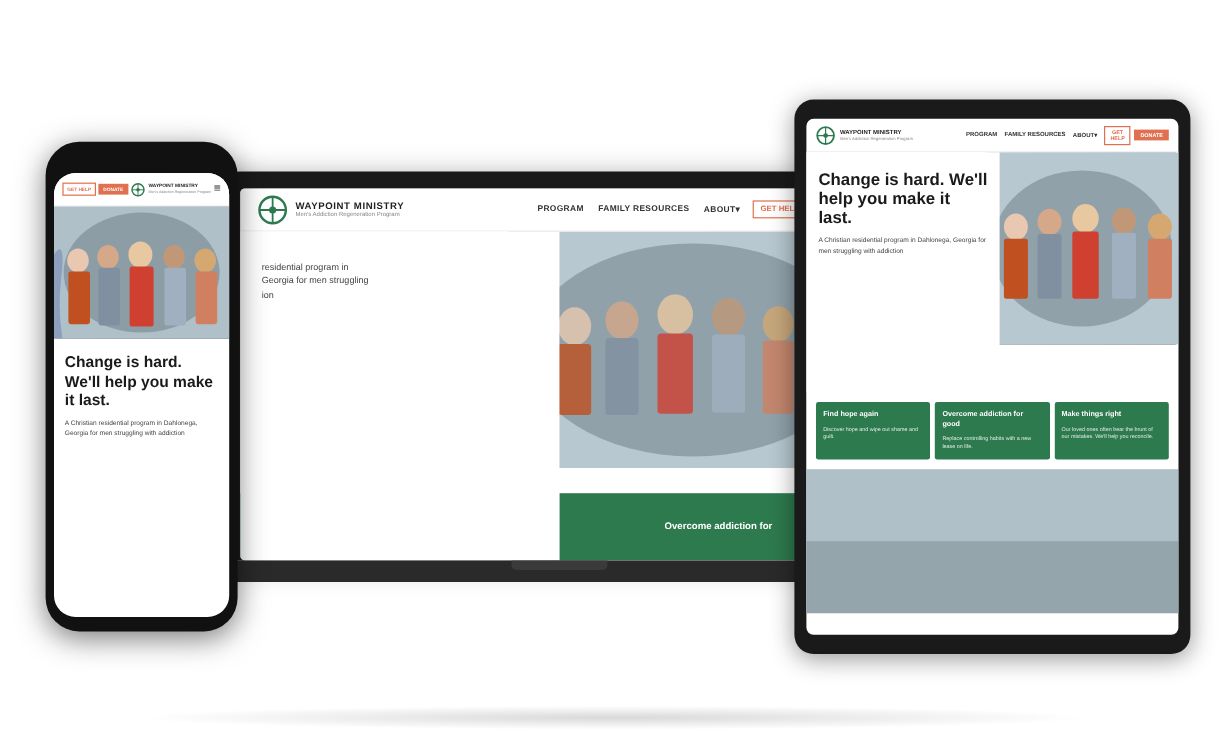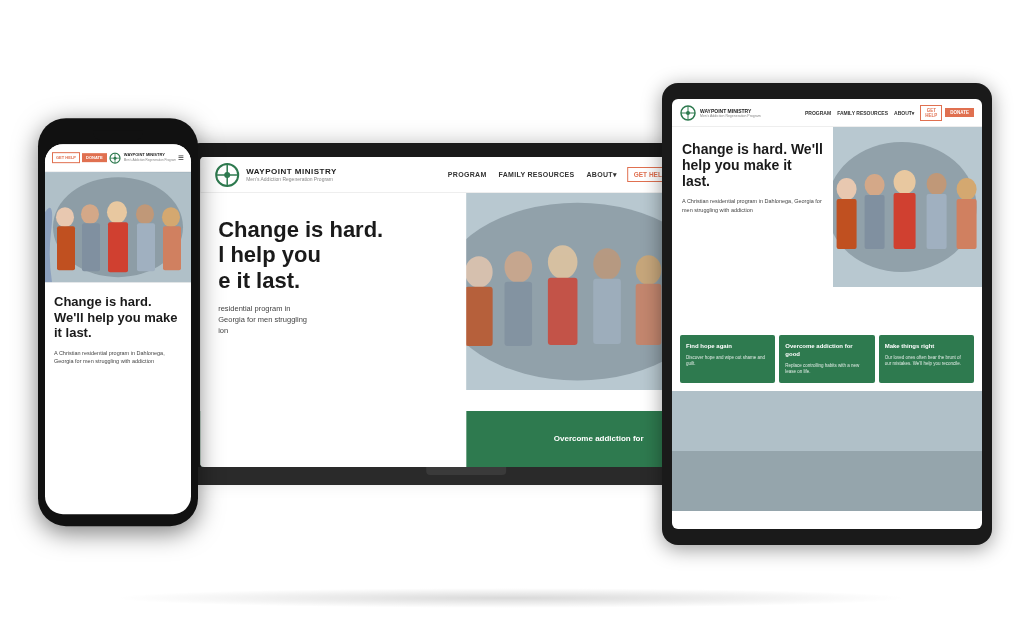--- a/index.html
+++ b/index.html
@@ -452,25 +452,20 @@
             <span>PROGRAM</span>
             <span>FAMILY RESOURCES</span>
             <span>ABOUT▾</span>
           </div>
           <button class="nav-btn-get">GET HELP</button>
           <button class="nav-btn-donate">DONATE</button>
         </div>
 
         <div class="site-hero">
           <div class="hero-text-area">
-            <div class="hero-headline">
-              <span>Change is hard.</span><br>
-              <span>l help you</span><br>
-              <span>e it last.</span>
-            </div>
             <div class="hero-sub">
               <span>residential program in</span><br>
               <span>Georgia for men struggling</span><br>
               <span>ion</span>
             </div>
           </div>
 
           <div class="hero-image-people">
             <div class="people-silhouette">
               

